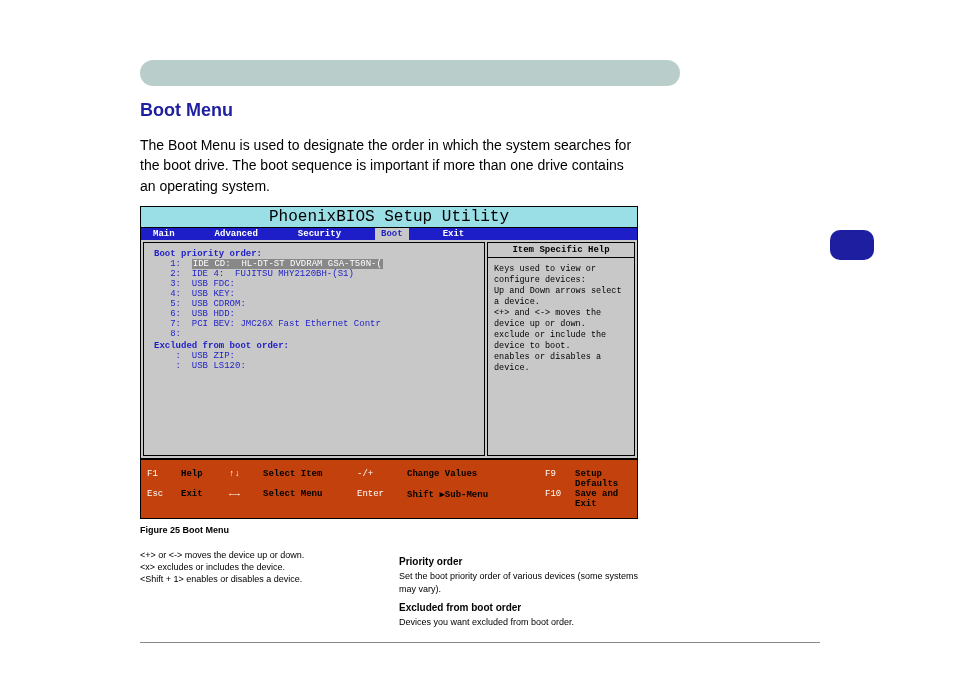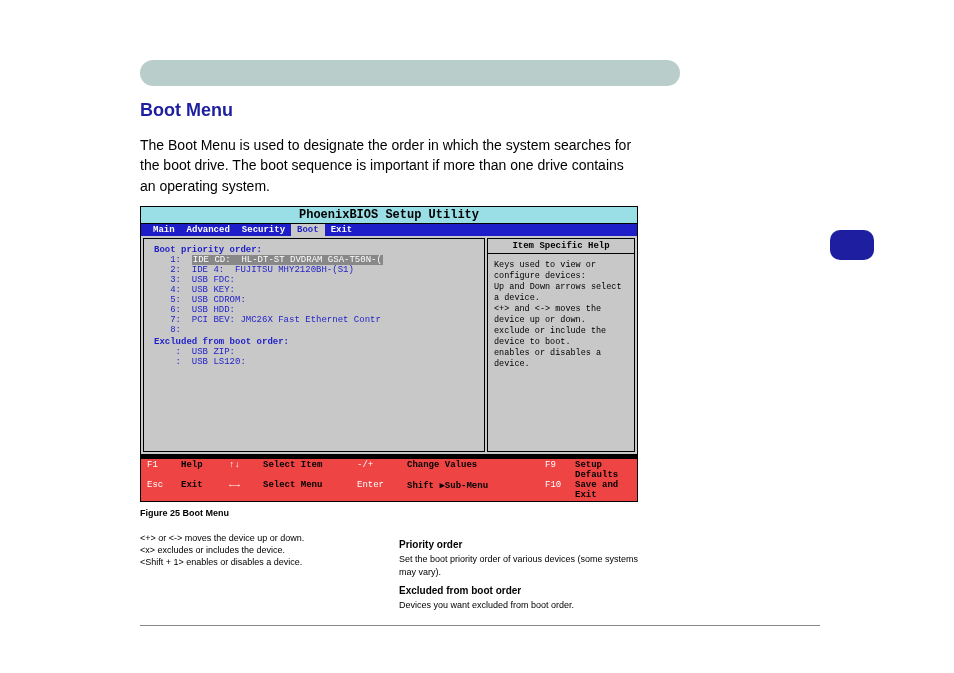--- a/index.html
+++ b/index.html
@@ -64,32 +64,32 @@
     width: 498px;
     margin-top: 4px;
     font-family: "Courier New", monospace;
     font-size: 9px;
     border: 1px solid #000;
     background: #c8c8c8;
   }
   .bios-title {
     background: #9adfe6;
     color: #000;
-    font-weight: bold;
+    font-weight: normal;
     text-align: center;
     padding: 1px 0;
     border-bottom: 1px solid #000;
-    font-size: 12px;
+    font-size: 16px;
   }
   .bios-tabs {
     background: #1e1ec8;
     color: #fff;
     display: flex;
     padding: 0 6px;
-    gap: 0;
+    gap: 28px;
     font-weight: bold;
   }
   .bios-tab {
     padding: 1px 6px;
   }
   .bios-tab.active {
     background: #c8c8c8;
     color: #1e1ec8;
   }
   .bios-body {
@@ -121,23 +121,23 @@
   }
   .bios-right-body {
     padding: 6px 6px;
     font-size: 8.5px;
     line-height: 1.3;
   }
   .boot-label { color: #1e1ec8; font-weight: bold; }
   .boot-line { color: #1e1ec8; white-space: pre; }
   .boot-line.sel { background: #888; color: #fff; display: inline; padding: 0 1px;}
   .bios-footer {
-    background: #ef4444;
-    padding: 1px 0;
-    border-top: 5px solid #000000;
+    background: #c2410c;
+    padding: 9px 0;
+    border-top: 2px solid #000000;
   }
   .bios-footer-row {
     display: flex;
     font-size: 9px;
     padding: 0 6px;
   }
   .fk { color: #fff; width: 34px; }
   .fl { color: #000; font-weight: bold; width: 48px; }
   .fk2 { color: #fff; width: 34px; }
   .fl2 { color: #000; font-weight: bold; width: 94px; }

